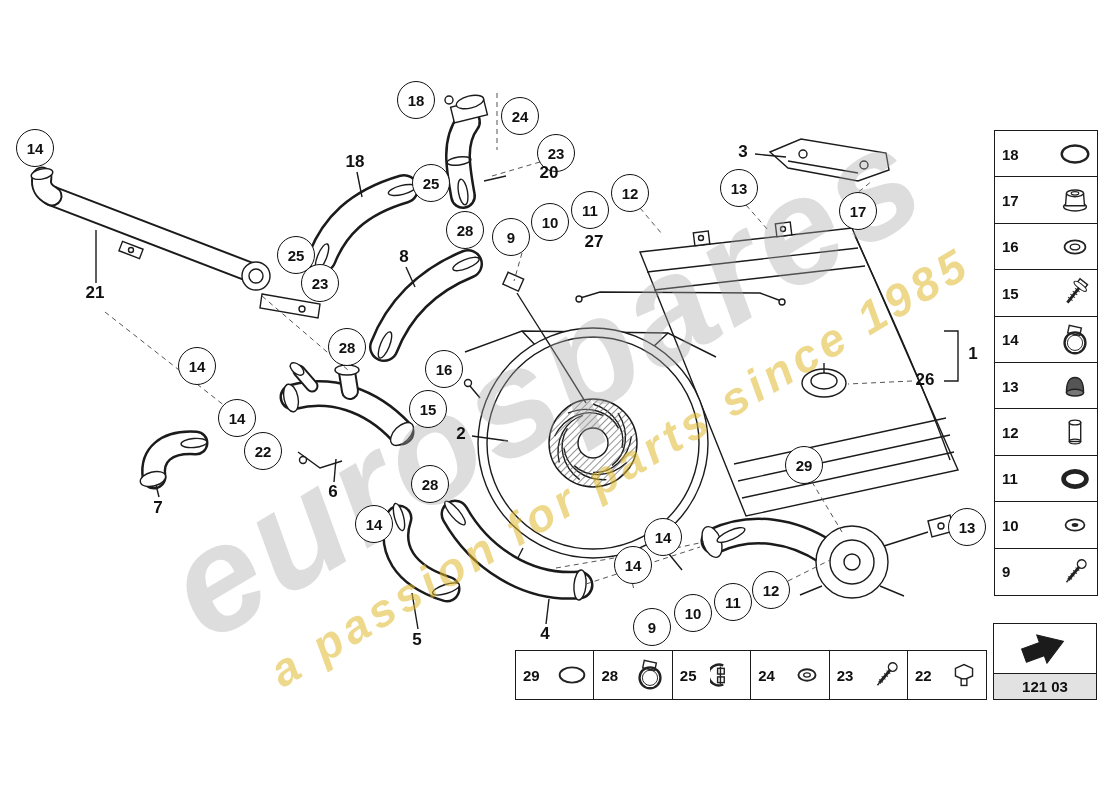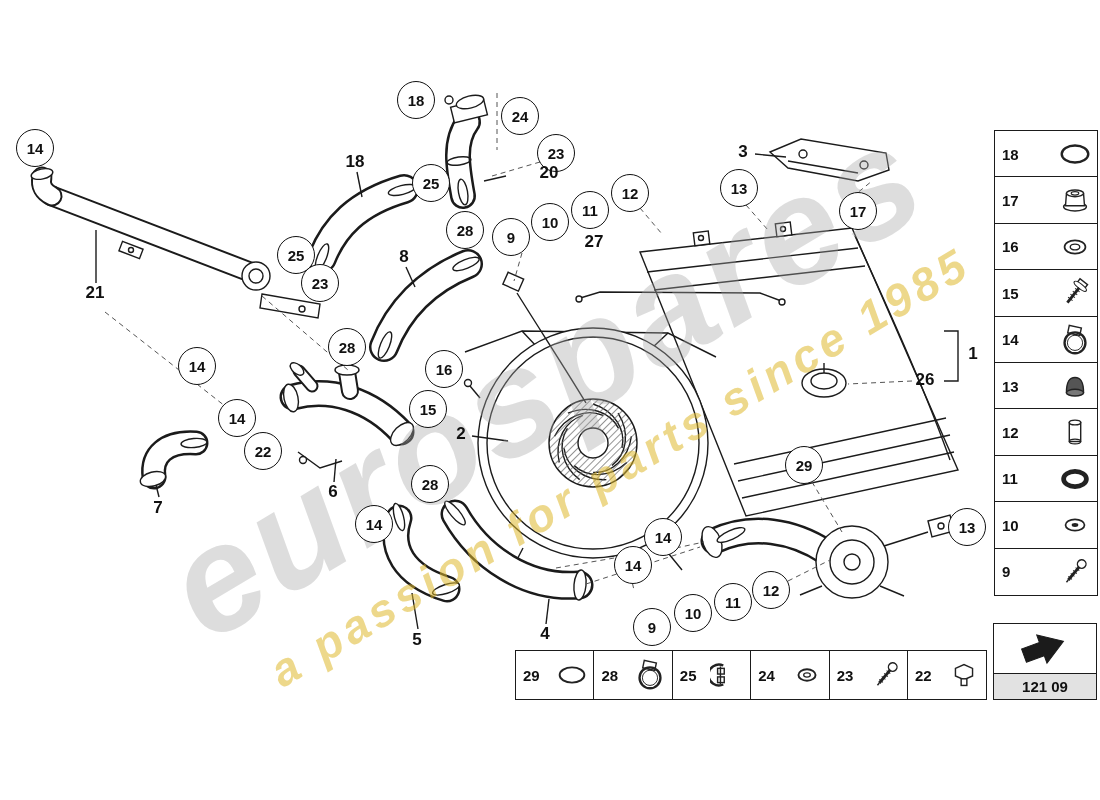--- a/index.html
+++ b/index.html
@@ -455,16 +455,16 @@
     </div>
 
   <div id="code-box">
     <div class="arrow-area">
       <svg width="56" height="48" viewBox="0 0 56 48">
         <g transform="rotate(-20 28 24)">
           <polygon points="6,30 25,30 25,38 48,23 25,8 25,16 6,16" fill="#1b1b1b" stroke="#1b1b1b" stroke-width="1"></polygon>
         </g>
       </svg>
     </div>
-    <div class="code-label">121 09</div>
+    <div class="code-label">121 03</div>
   </div>
 
 </div>
 
 </body></html>

